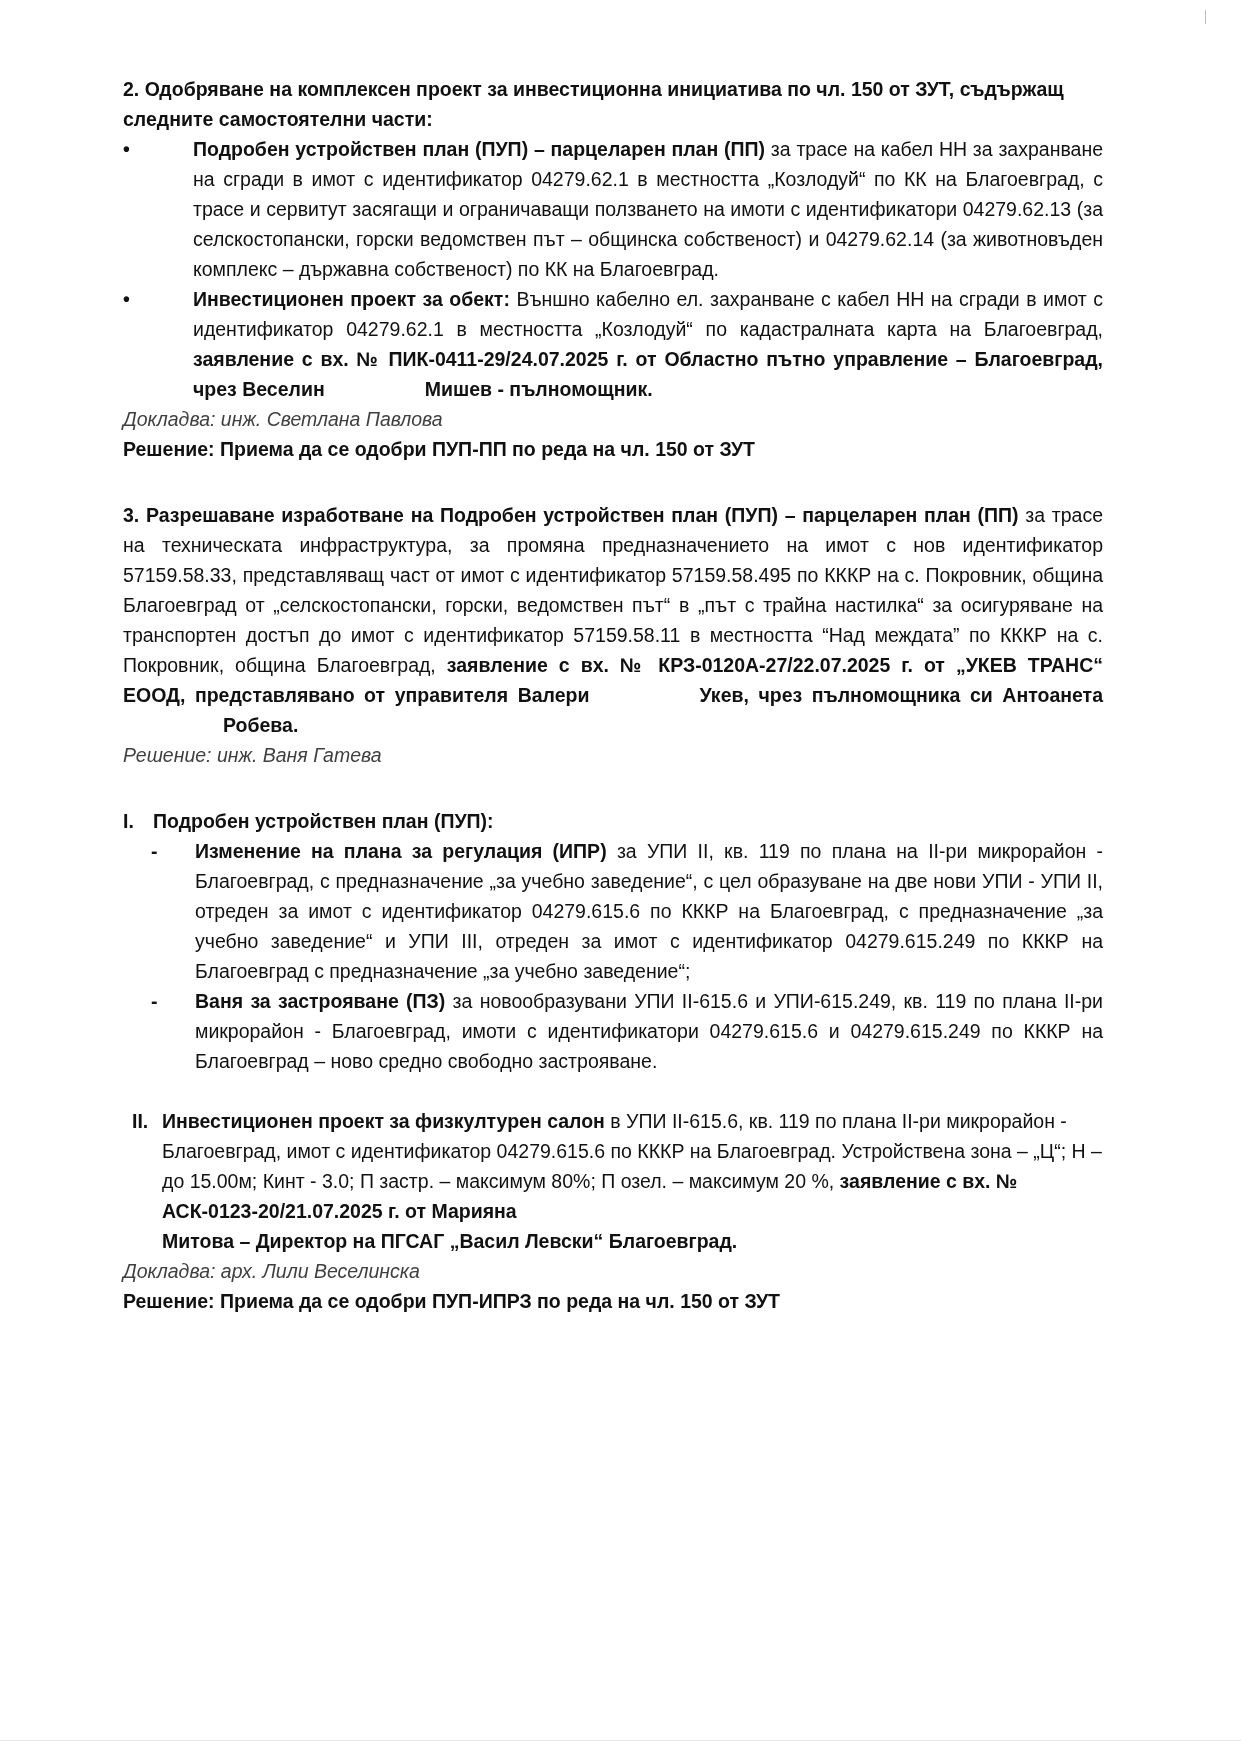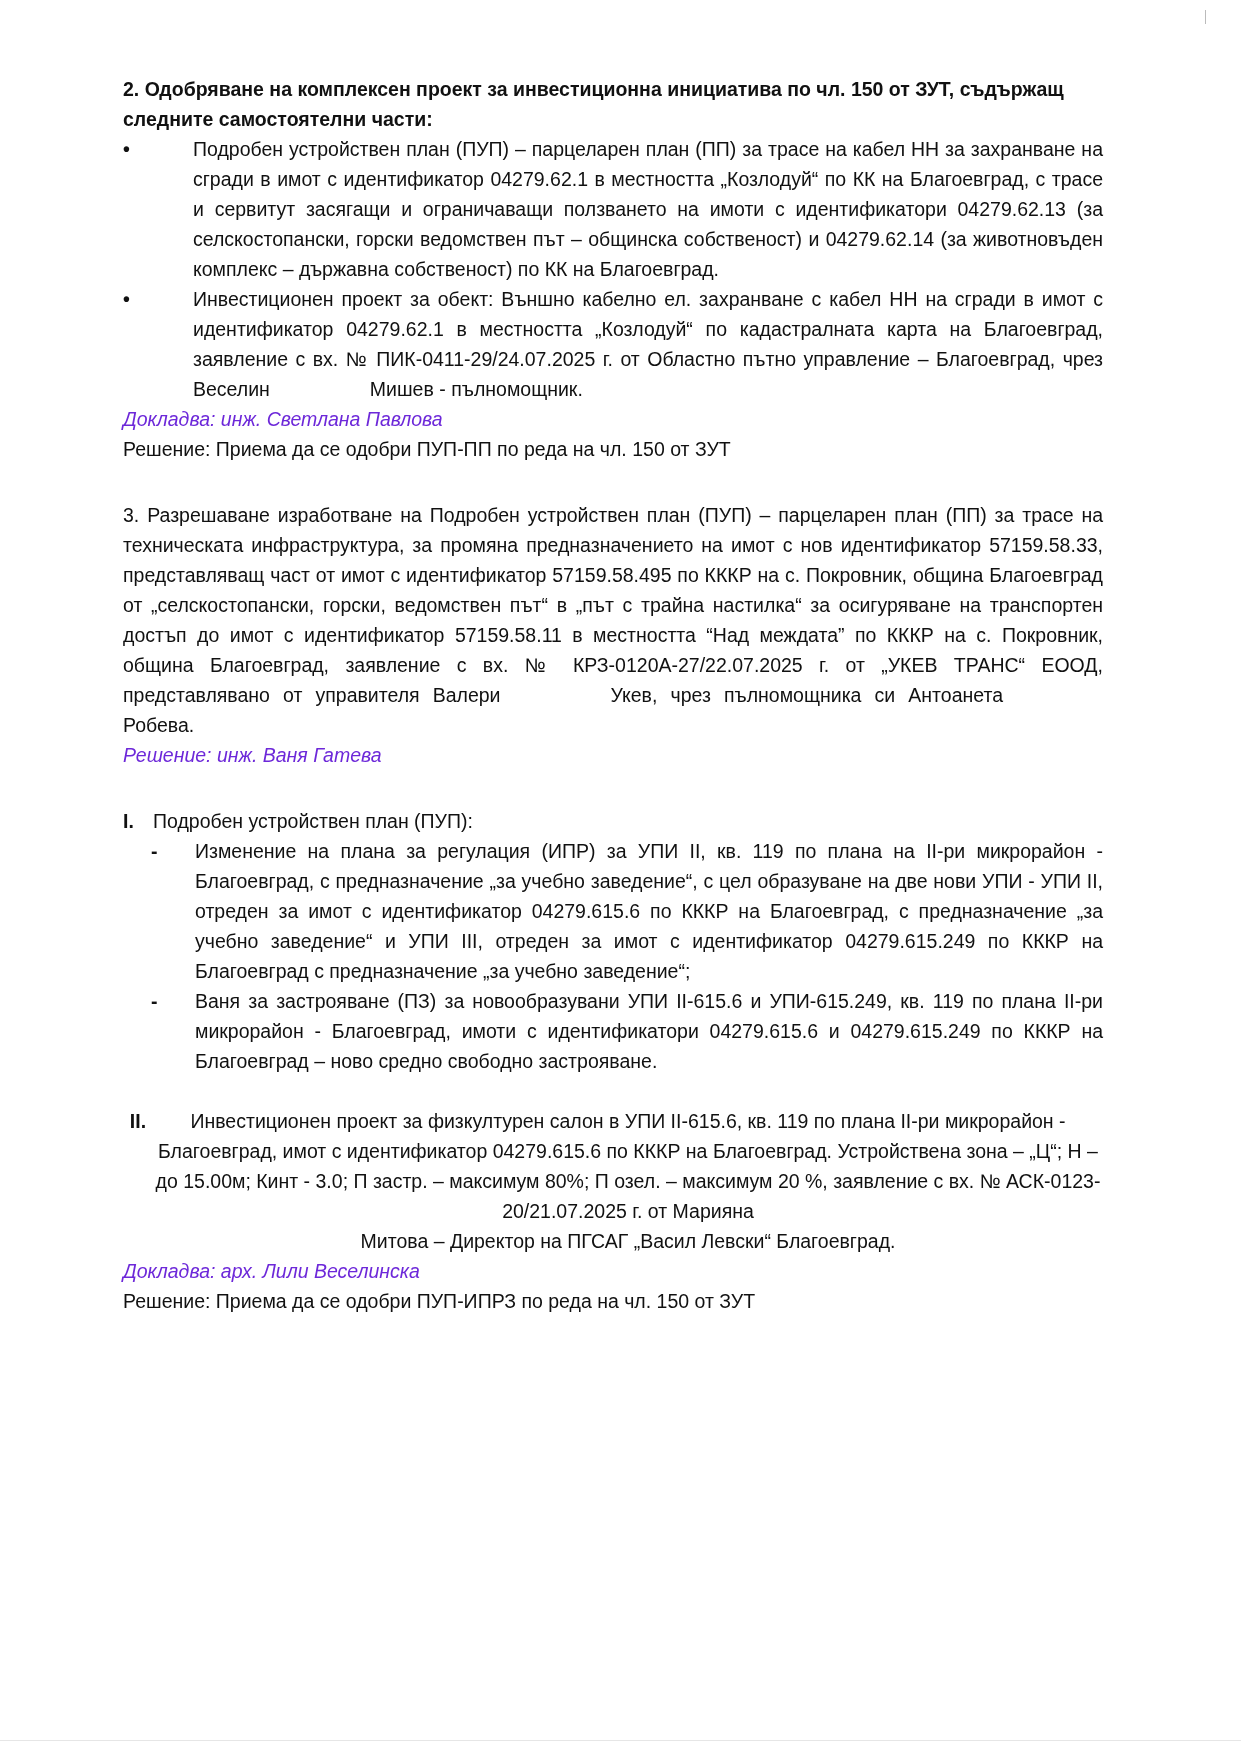--- a/index.html
+++ b/index.html
@@ -10,33 +10,33 @@
   }
   .page {
     position: absolute; left: 0; top: 0; width: 1241px; height: 1754px;
     background: #ffffff;
   }
   .content {
     position: absolute; left: 123px; top: 74px; width: 980px;
     font-size: 19.5px; line-height: 30px;
   }
   .p { margin: 0; text-align: justify; }
-  .b { font-weight: normal; }
-  .i { font-style: italic; color: #6d28d9; }
+  .b { font-weight: bold; }
+  .i { font-style: italic; color: #404040; }
   .heading { font-weight: bold; margin: 0; }
   .bullet-row { display: flex; margin: 0; }
   .bullet-row .marker { flex: 0 0 70px; font-weight: bold; }
   .bullet-row .text { flex: 1; text-align: justify; }
   .dash-row { display: flex; margin-left: 28px; }
   .dash-row .marker { flex: 0 0 44px; font-weight: bold; }
   .dash-row .text { flex: 1; text-align: justify; }
   .roman-row { display: flex; margin-left: 0; }
   .roman-row .marker { flex: 0 0 30px; font-weight: bold; }
   .roman-row .text { flex: 1; text-align: justify; }
-  .roman2-row { display: flex; margin-left: 0; text-align: center; }
+  .roman2-row { display: flex; margin-left: 9px; }
   .roman2-row .marker { flex: 0 0 30px; font-weight: bold; }
   .roman2-row .text { flex: 1; }
   .gap { height: 30px; }
   .gap-lg { height: 36px; }
   .spacer { display: inline-block; }
   .scan-mark { position: absolute; background: #bbb; }
 </style>
 </head>
 <body>
 

